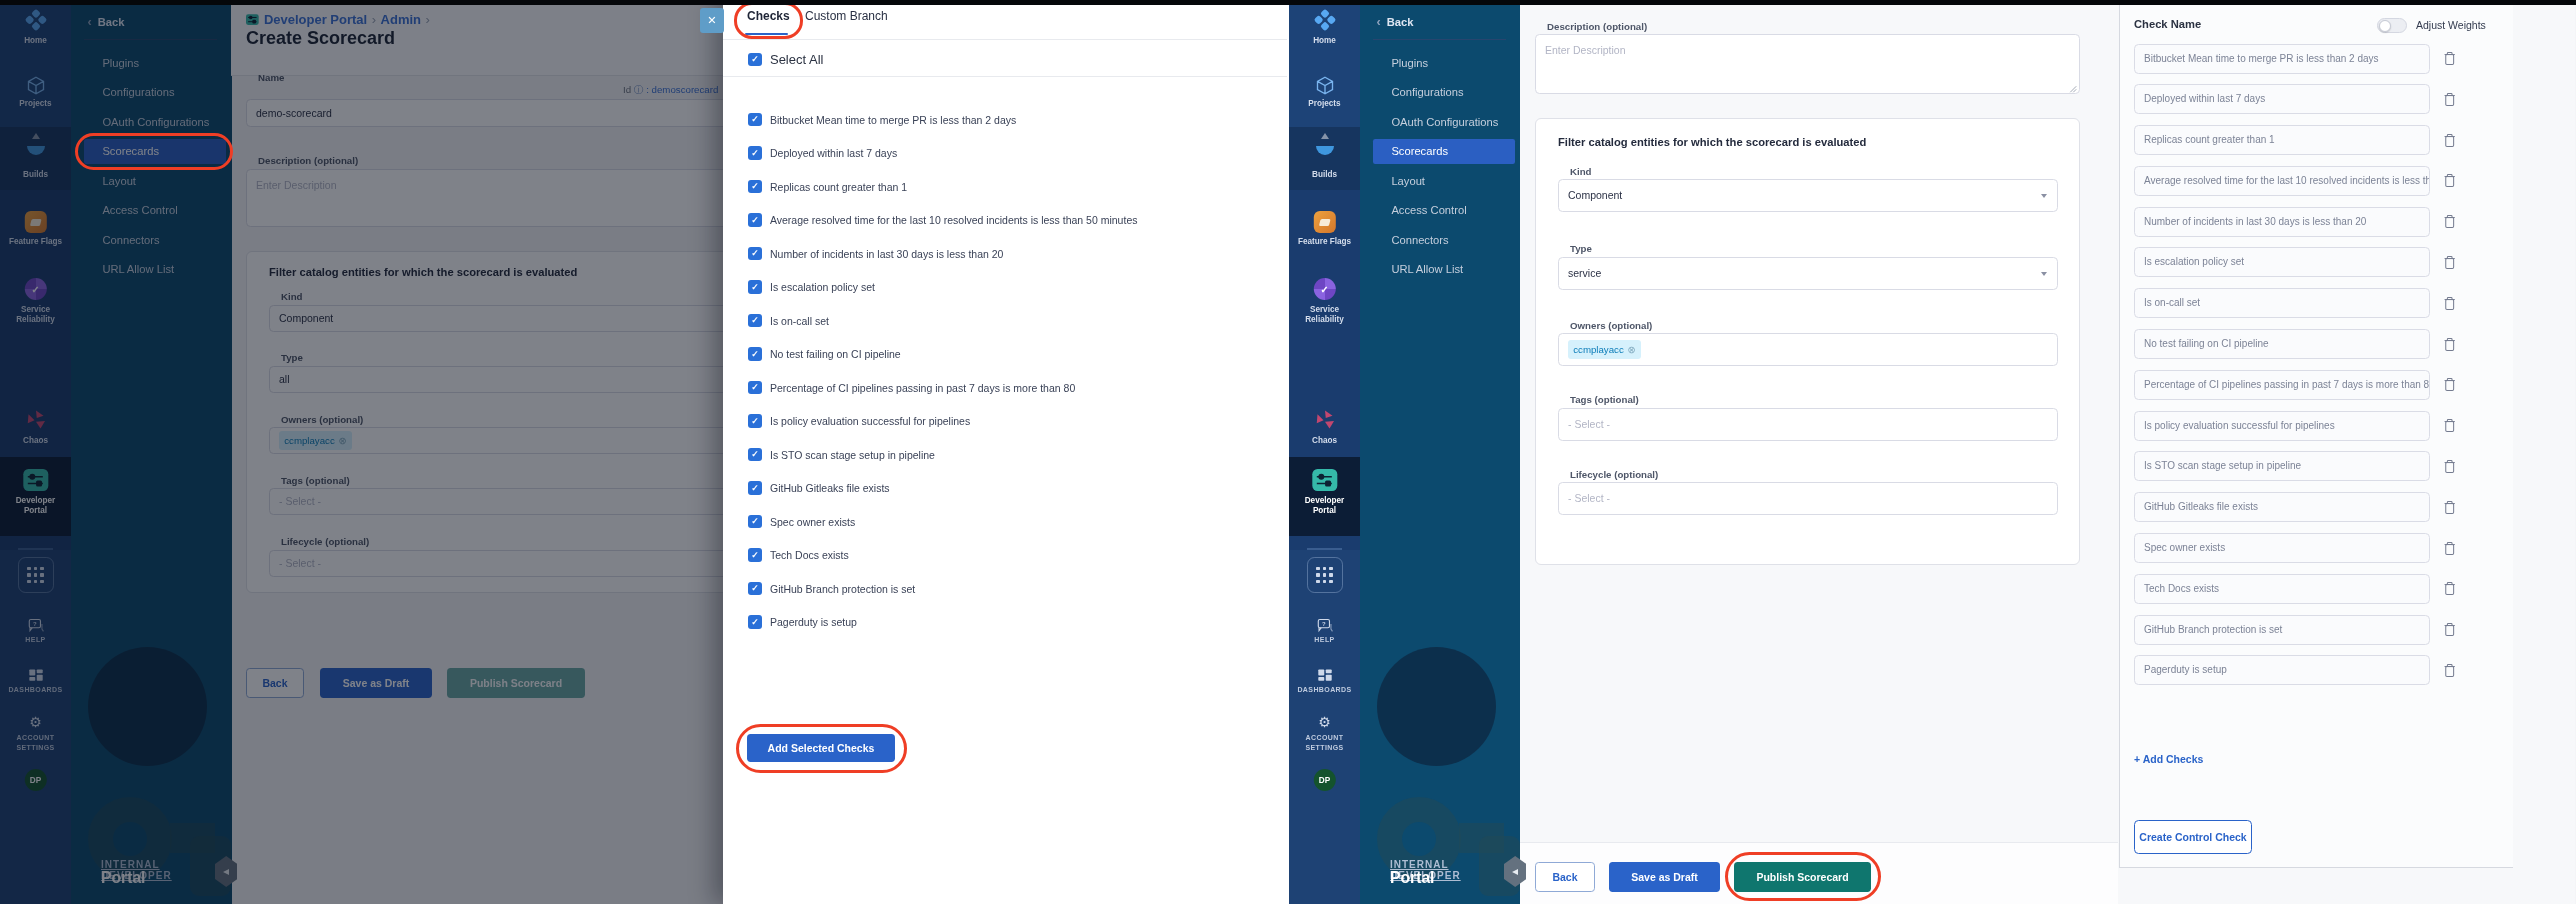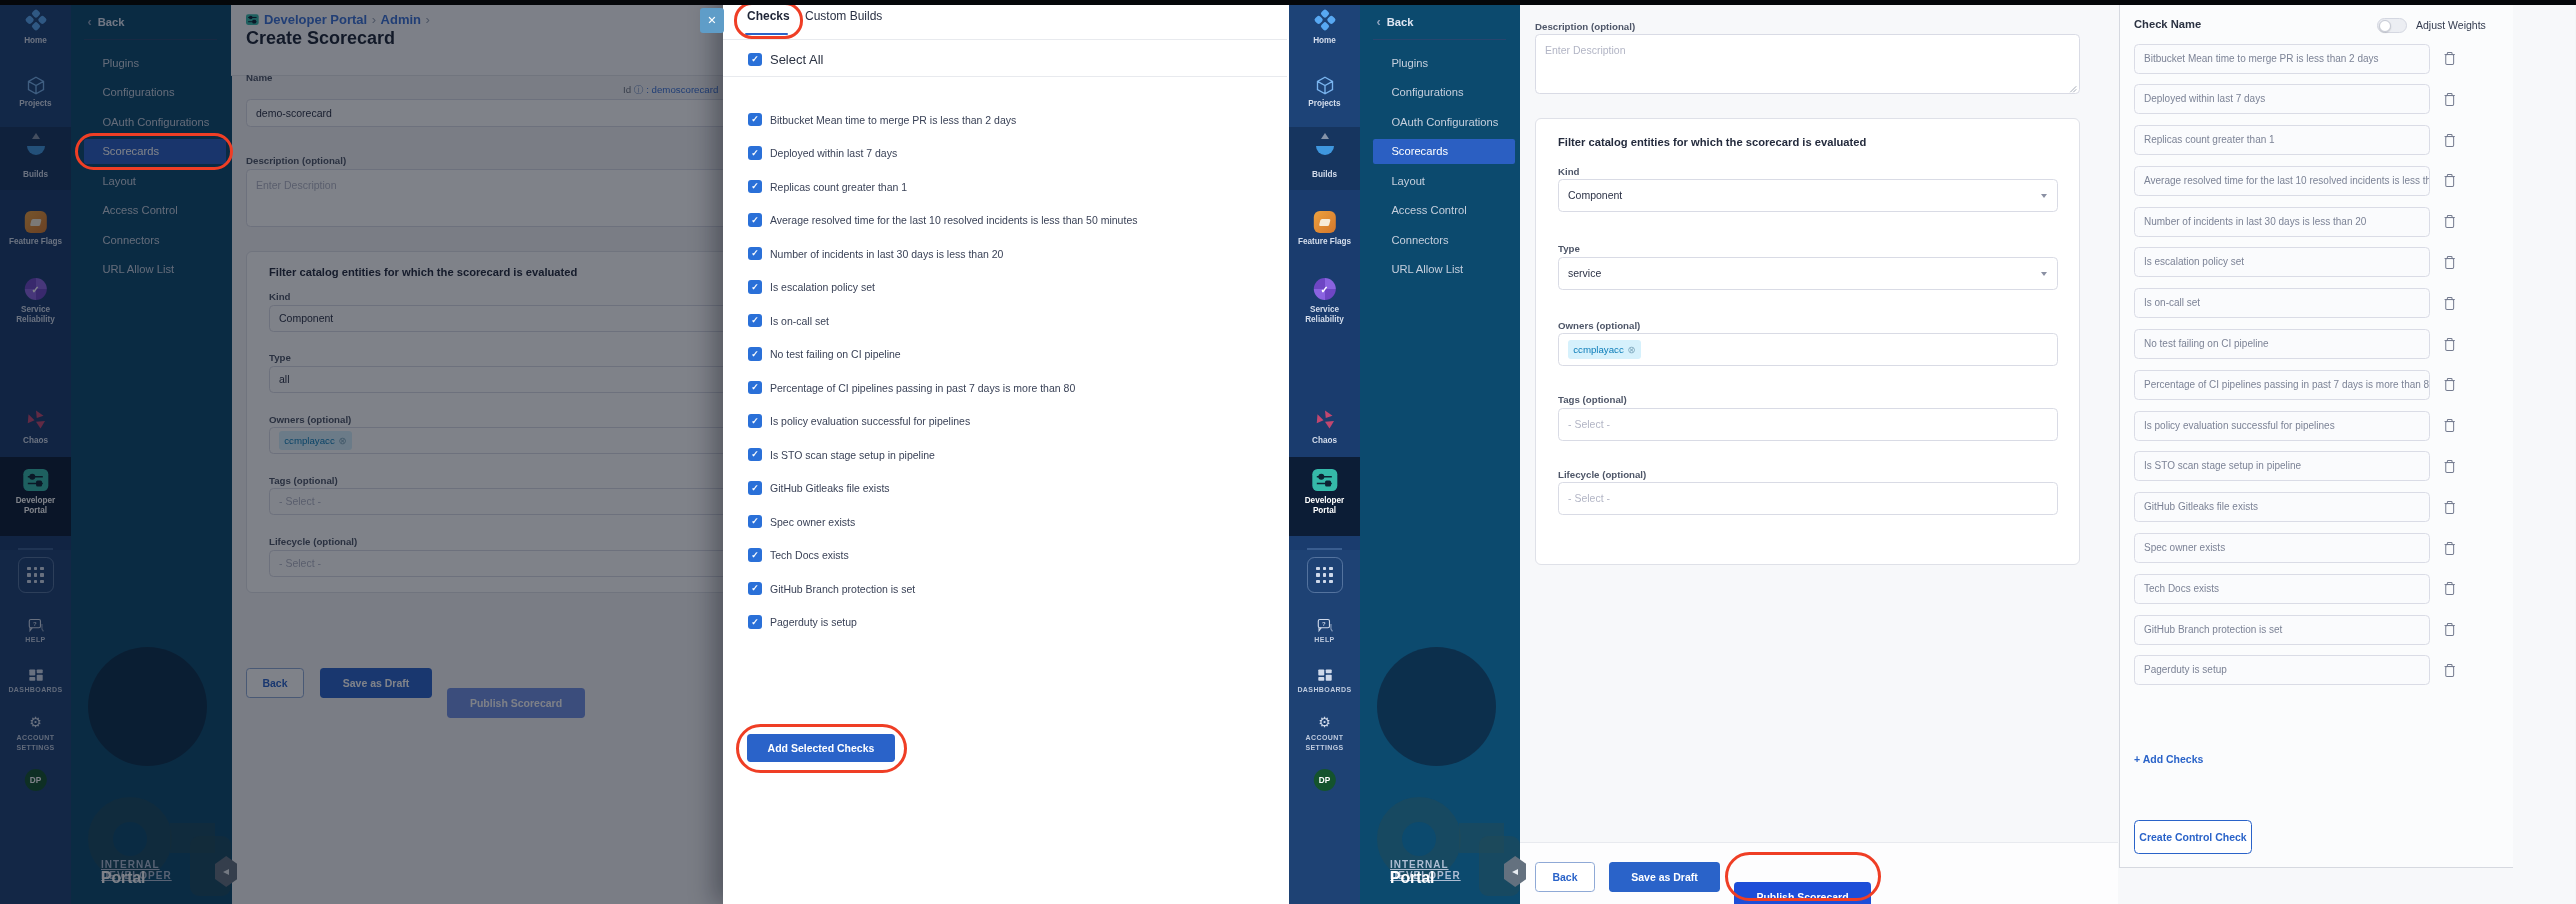--- a/index.html
+++ b/index.html
@@ -32,32 +32,32 @@
   .nav-div{position:absolute;left:13.4px;top:39px;width:133px;height:0.7px;background:#27456e;}
   .nav-item{position:absolute;left:13.4px;width:124px;height:25px;line-height:25px;padding-left:18px;color:#c6cfdd;font-size:11.2px;border-radius:2.2px;}
   .nav-item.sel{background:#2b5fc2;color:#ffffff;}
   .decor-circ{position:absolute;border-radius:50%;}
   .nav-foot1{position:absolute;left:30px;top:859px;color:#aebdd3;font-size:10px;font-weight:700;letter-spacing:1px;text-decoration:underline;}
   .nav-foot2{position:absolute;left:30px;top:869px;color:#ffffff;font-size:15.7px;font-weight:700;}
   .hex{position:absolute;width:22.4px;height:31px;background:#64717f;clip-path:polygon(50% 0,100% 26%,100% 74%,50% 100%,0 74%,0 26%);display:flex;align-items:center;justify-content:center;z-index:6;}
   .hex i{width:0;height:0;border-top:3.7px solid transparent;border-bottom:3.7px solid transparent;border-right:6px solid #e8ecf1;display:block;}
   
   .main-div{position:absolute;height:0.7px;background:#e2e4e9;}
-  .flabel{position:absolute;font-size:9.7px;font-weight:700;color:#4e5668;}
+  .flabel{position:absolute;font-size:9.7px;font-weight:700;color:#4e5668;margin-left:12px;}
   .inp{position:absolute;background:#fff;border:0.7px solid #d9dbe5;border-radius:4.5px;font-size:10.5px;color:#2c3246;height:28px;line-height:27px;padding:0 9px;box-sizing:border-box;white-space:nowrap;overflow:hidden;}
   .ph{color:#b2b5c5;}
   .card{position:absolute;background:#ffffff;border:0.7px solid #dfe1e8;border-radius:6px;box-sizing:border-box;}
   .card-title{position:absolute;font-size:11.2px;font-weight:700;color:#242b3d;}
   .chip{display:inline-flex;align-items:center;gap:3.7px;background:#d6f1fc;color:#0b7cb8;font-size:9.7px;height:19.4px;padding:0 5.2px;border-radius:3px;font-weight:500;}
   .chip .x{color:#7fa8bd;font-size:9.7px;}
   .caret{position:absolute;right:10.5px;top:14px;width:0;height:0;border-left:3.7px solid transparent;border-right:3.7px solid transparent;border-top:4.5px solid #8a90a3;}
   .btn{position:absolute;height:30px;border-radius:3.7px;font-size:10.5px;font-weight:700;display:flex;align-items:center;justify-content:center;box-sizing:border-box;}
   .btn-outline{background:#ffffff;border:0.7px solid #8fa9d6;color:#2a63c9;}
   .btn-blue{background:#2a63c9;color:#ffffff;}
-  .btn-green{background:#1d4ed8;color:#ffffff;margin-top:20px;}
+  .btn-green{background:#0f766e;color:#ffffff;}
   .oval{position:absolute;border:3px solid #ef3e25;border-radius:25.4px;z-index:40;pointer-events:none;box-sizing:border-box;}
   .dim{position:absolute;left:0;top:0;right:0;bottom:0;background:rgba(10,15,28,.52);z-index:20;}
   
   .modal{position:absolute;left:723px;top:0;width:564px;height:904px;background:#ffffff;z-index:30;box-shadow:-9px 0 22.4px rgba(8,12,24,.35);}
   .modal-close{position:absolute;left:700px;top:7.5px;width:24px;height:25.4px;background:#5f9dc8;border-radius:3px;color:#fff;font-size:11.2px;display:flex;align-items:center;justify-content:center;z-index:31;}
   .tab{position:absolute;top:9px;font-size:12px;color:#2a3144;}
   .tab.active{font-weight:700;color:#1f2536;}
   .tab-underline{position:absolute;left:22.4px;top:33px;width:43px;height:2.2px;background:#2a63c9;border-radius:1.5px;}
   .m-div{position:absolute;left:0;width:564px;height:0.7px;background:#e8eaee;}
   .cb{width:13.4px;height:13.4px;border-radius:3px;background:#2a70d8;color:#fff;font-size:9px;font-weight:700;display:flex;align-items:center;justify-content:center;flex:none;}
@@ -266,21 +266,21 @@
     <div class="btn btn-green" style="left:447px;top:668px;width:138px;opacity:.6;">Publish Scorecard</div>
 
     <div class="dim"></div>
 
     <div class="oval" style="left:75px;top:133px;width:158px;height:37px;border-radius:19.4px;"></div>
 
     <div class="modal-close">✕</div>
     <div class="modal">
       <div class="tab active" style="left:24px;">Checks</div>
       <div class="tab-underline"></div>
-      <div class="tab" style="left:82px;">Custom Builds</div>
+      <div class="tab" style="left:82px;">Custom Branch</div>
       <div class="oval" style="left:10.5px;top:1.5px;width:69px;height:37px;border-radius:18px;"></div>
       <div class="m-div" style="top:39px;"></div>
       <div class="selall">
         <span class="cb">✓</span>
         <span class="txt">Select All</span>
       </div>
       <div class="m-div" style="top:76px;"></div>
       <div class="checklist">
   <div class="checkrow">
     <span class="cb">✓</span>

